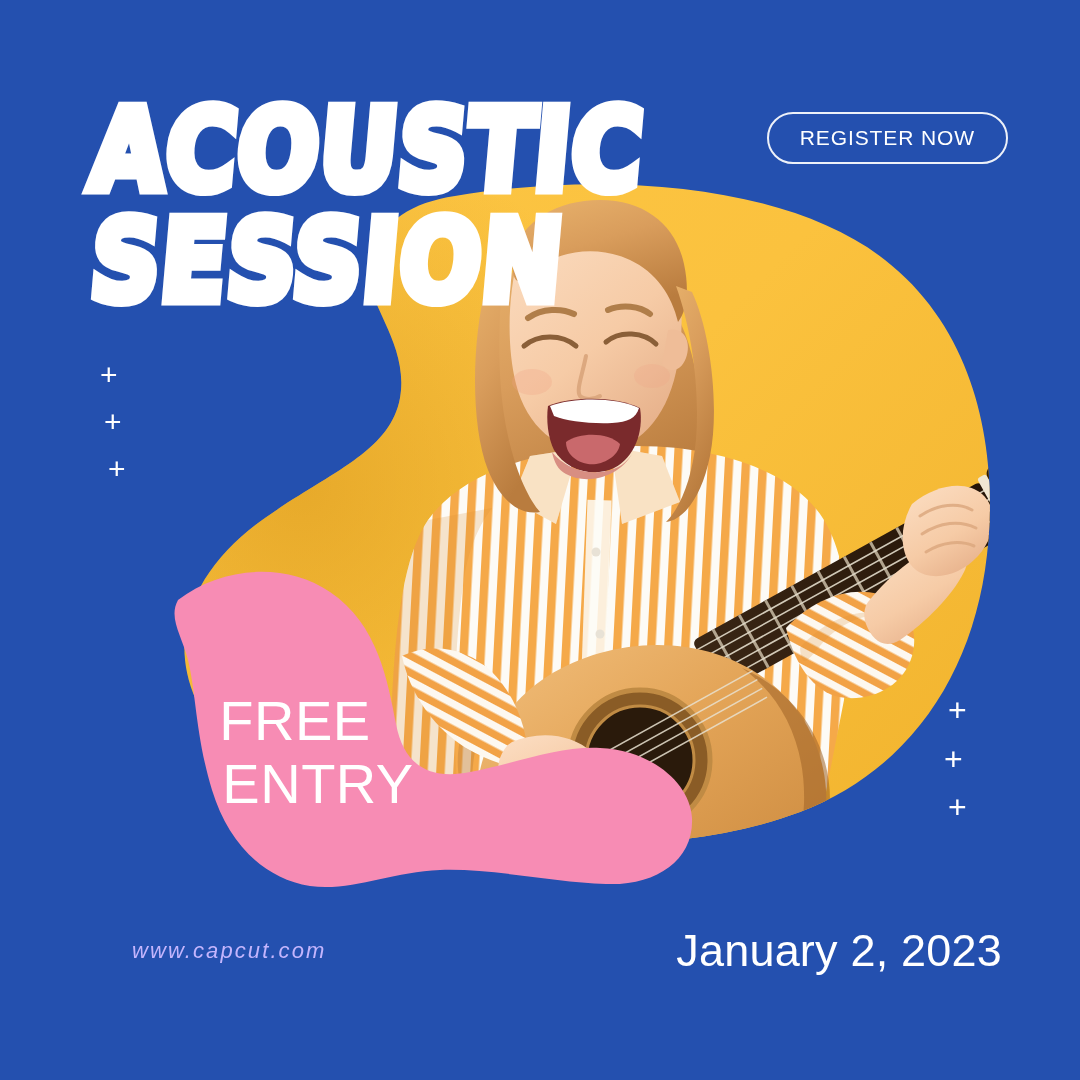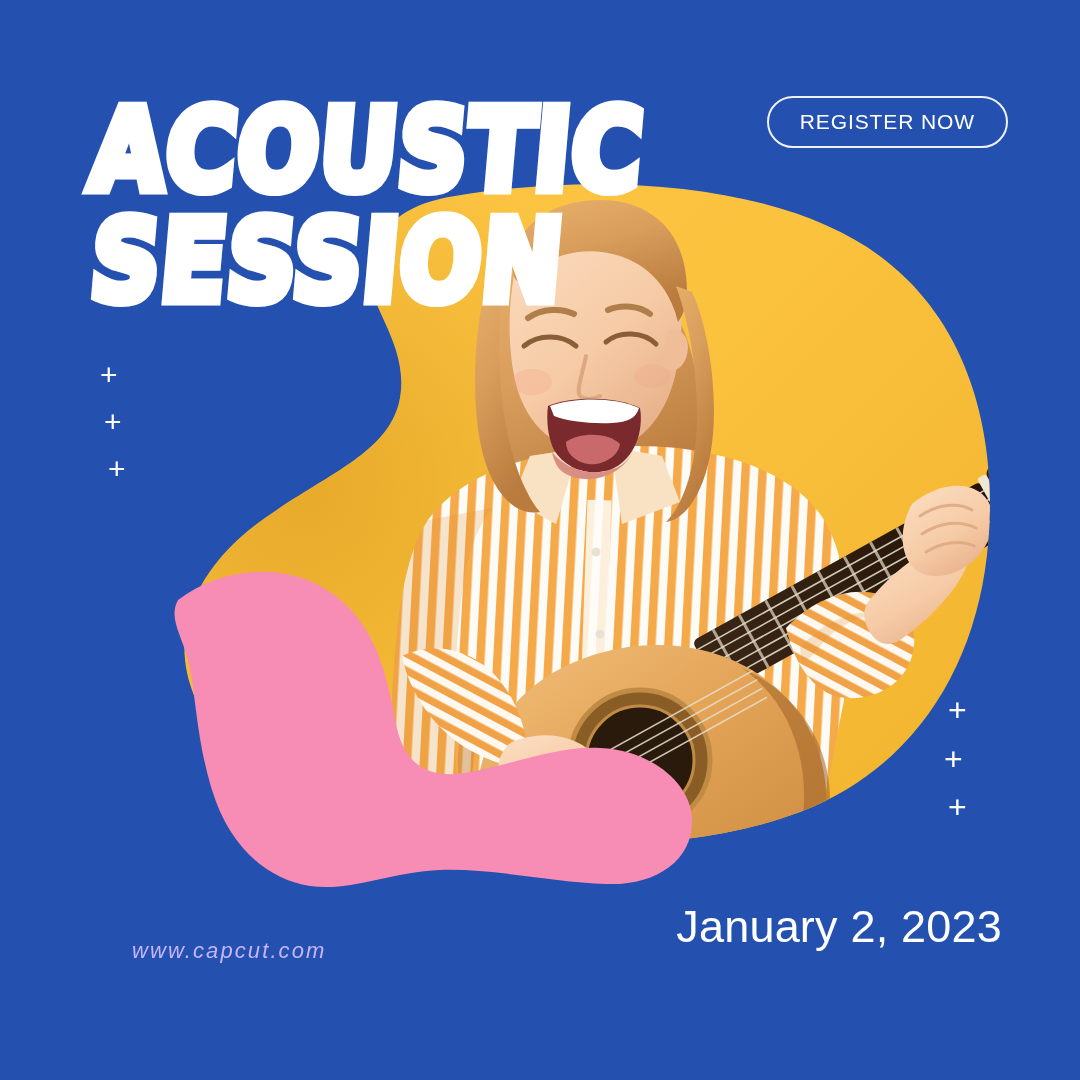--- a/index.html
+++ b/index.html
@@ -65,21 +65,21 @@
     -webkit-text-stroke: 9px #ffffff;
     paint-order: stroke fill;
     margin-bottom: 21px;
   }
   .headline-line.l2 { margin-bottom: 0; }
 
   
   .register-btn {
     position: absolute;
     right: 72px;
-    top: 96px;
+    top: 112px;
     z-index: 30;
     border: 2px solid rgba(255,255,255,0.92);
     border-radius: 999px;
     padding: 13px 31px 14px;
     color: #ffffff;
     font-size: 21px;
     letter-spacing: 0.9px;
     font-weight: 400;
     background: transparent;
     line-height: 1;
@@ -112,21 +112,21 @@
     letter-spacing: 0.5px;
   }
   .free-entry .fe-line { display: block; }
   .free-entry .fe-line.entry { margin-left: 46px; }
 
   
   .date-block {
     position: absolute;
     z-index: 30;
     right: 78px;
-    bottom: 124px;
+    bottom: 100px;
     text-align: right;
     color: #ffffff;
     font-weight: 300;
   }
   .date-block .date-line {
     display: block;
     font-size: 45px;
     line-height: 1.28;
     letter-spacing: 0.2px;
   }
@@ -425,20 +425,24 @@
              C 182,636 168,618 178,600 Z" fill="#F78CB4"></path>
   </svg>
 
   <div class="headline">
     <span class="headline-line l1">ACOUSTIC</span>
     <span class="headline-line l2">SESSION</span>
   </div>
 
   <div class="register-btn">REGISTER NOW</div>
 
+  <div class="free-entry">
+    <span class="fe-line free">FREE</span>
+    <span class="fe-line entry">ENTRY</span>
+  </div>
 
   <span class="plus" style="left:100px; top:360px; font-size:30px;">+</span>
   <span class="plus" style="left:104px; top:407px; font-size:30px;">+</span>
   <span class="plus" style="left:108px; top:454px; font-size:30px;">+</span>
 
   <span class="plus" style="left:948px; top:694px; font-size:32px;">+</span>
   <span class="plus" style="left:944px; top:743px; font-size:32px;">+</span>
   <span class="plus" style="left:948px; top:791px; font-size:32px;">+</span>
 
   <div class="date-block">

